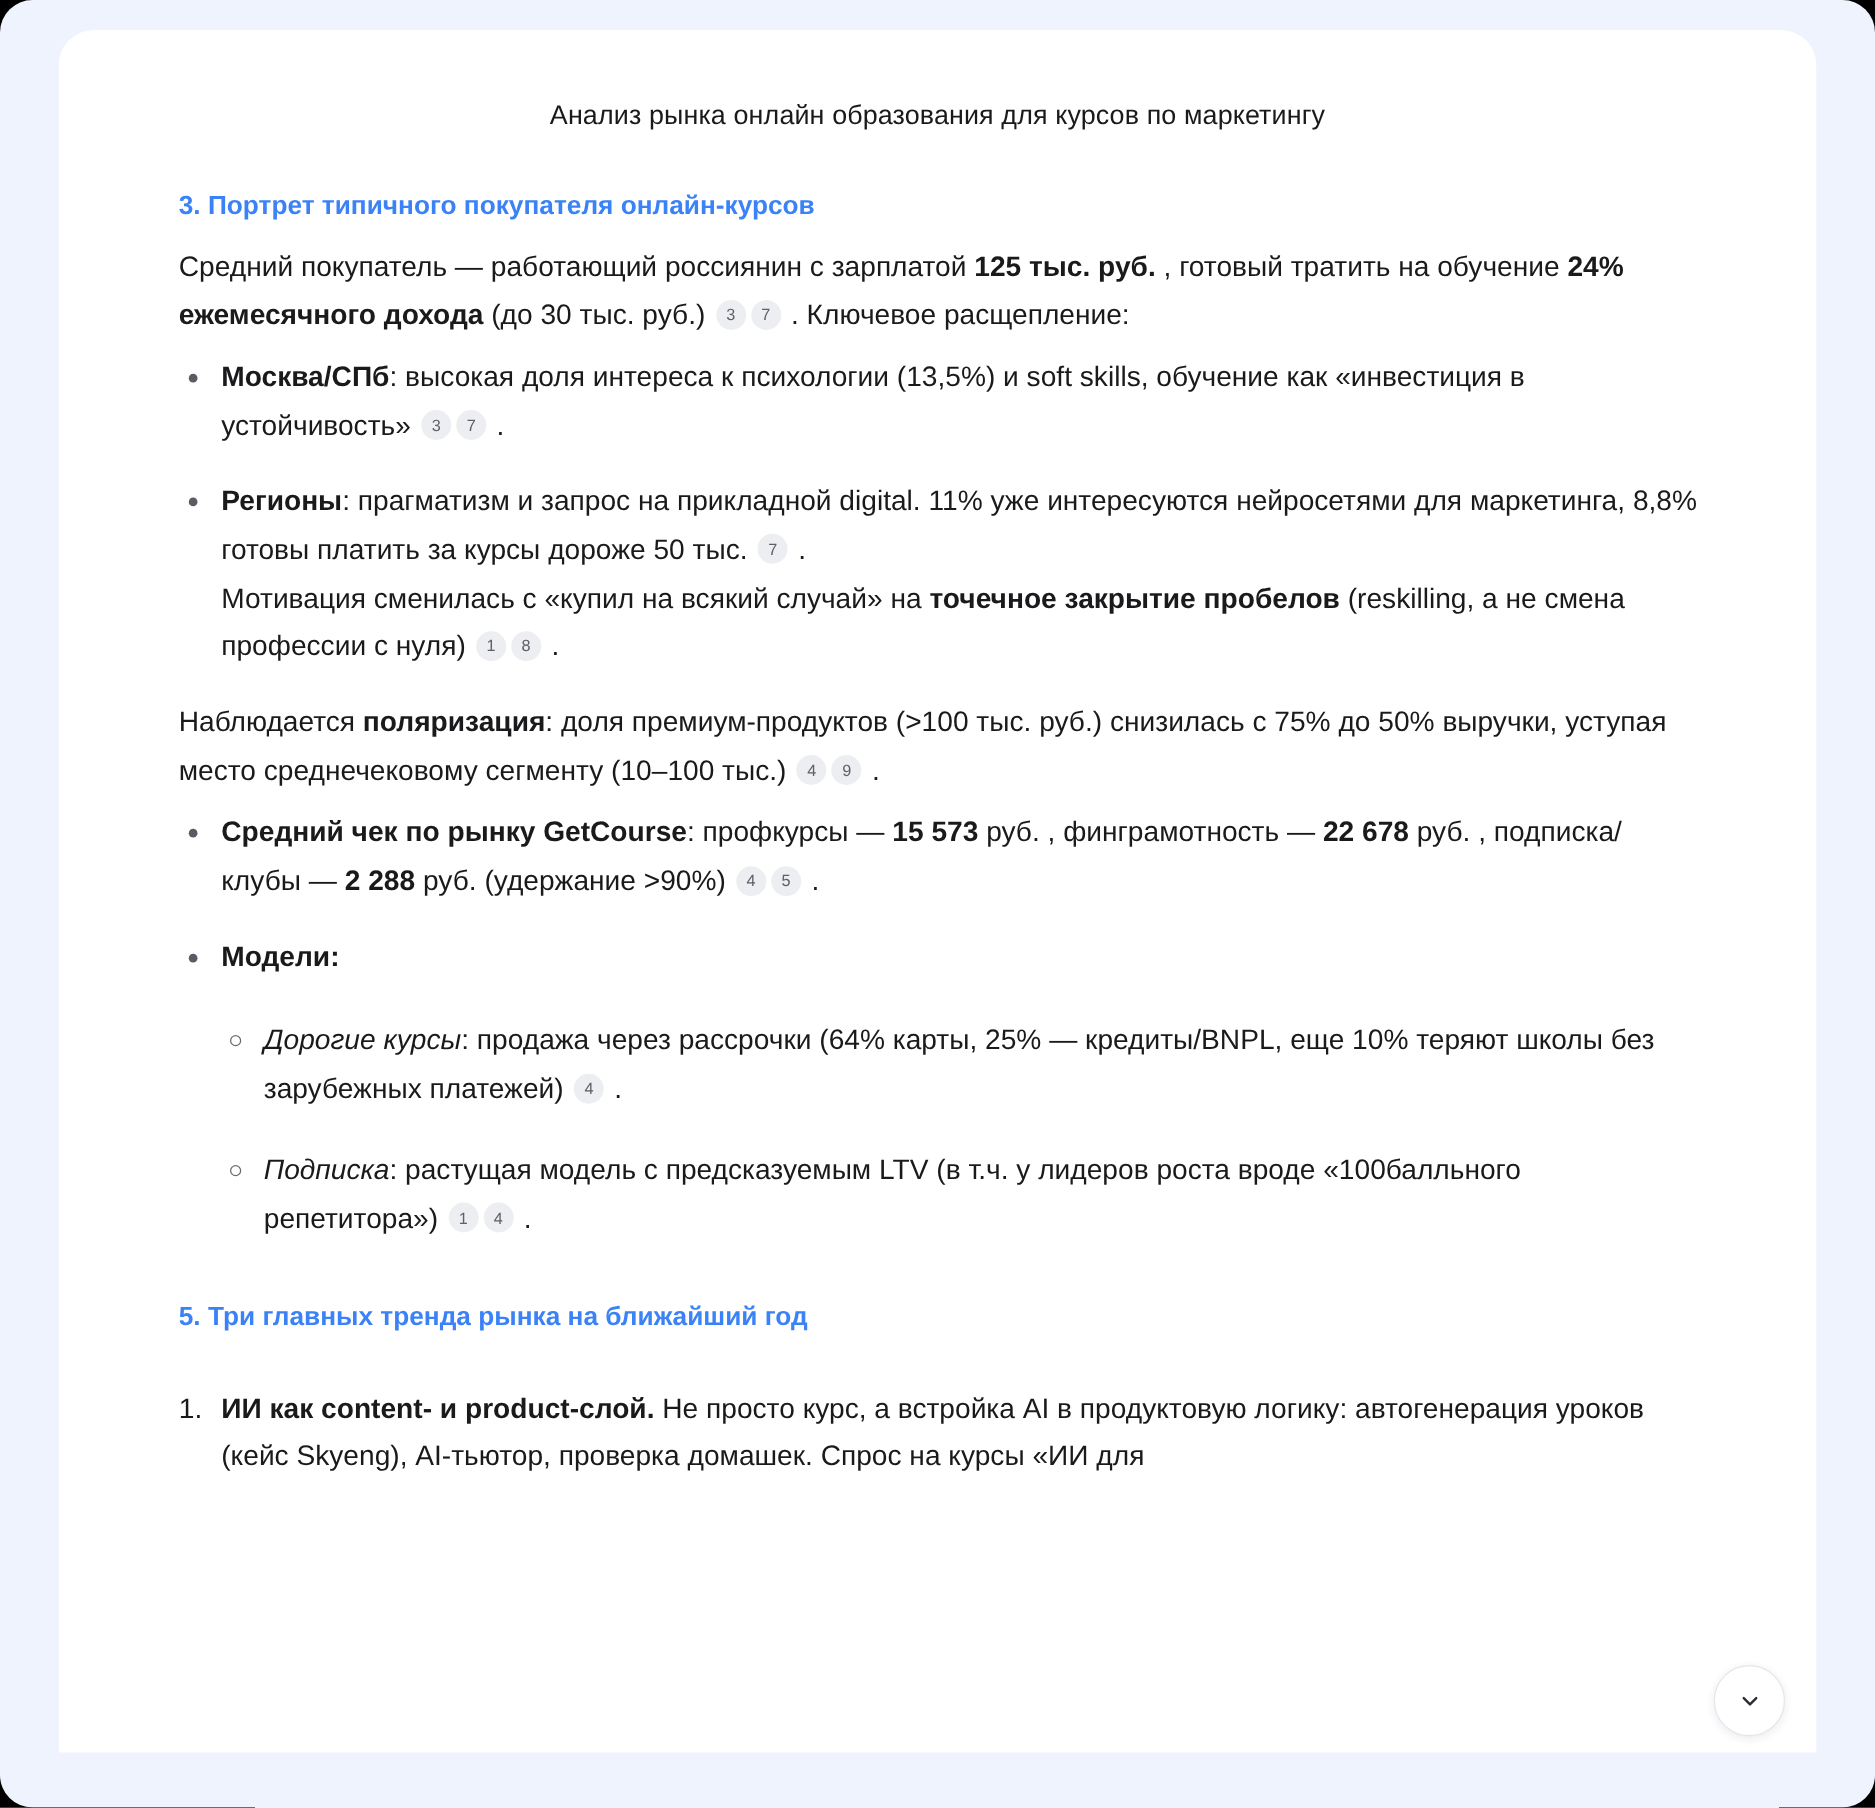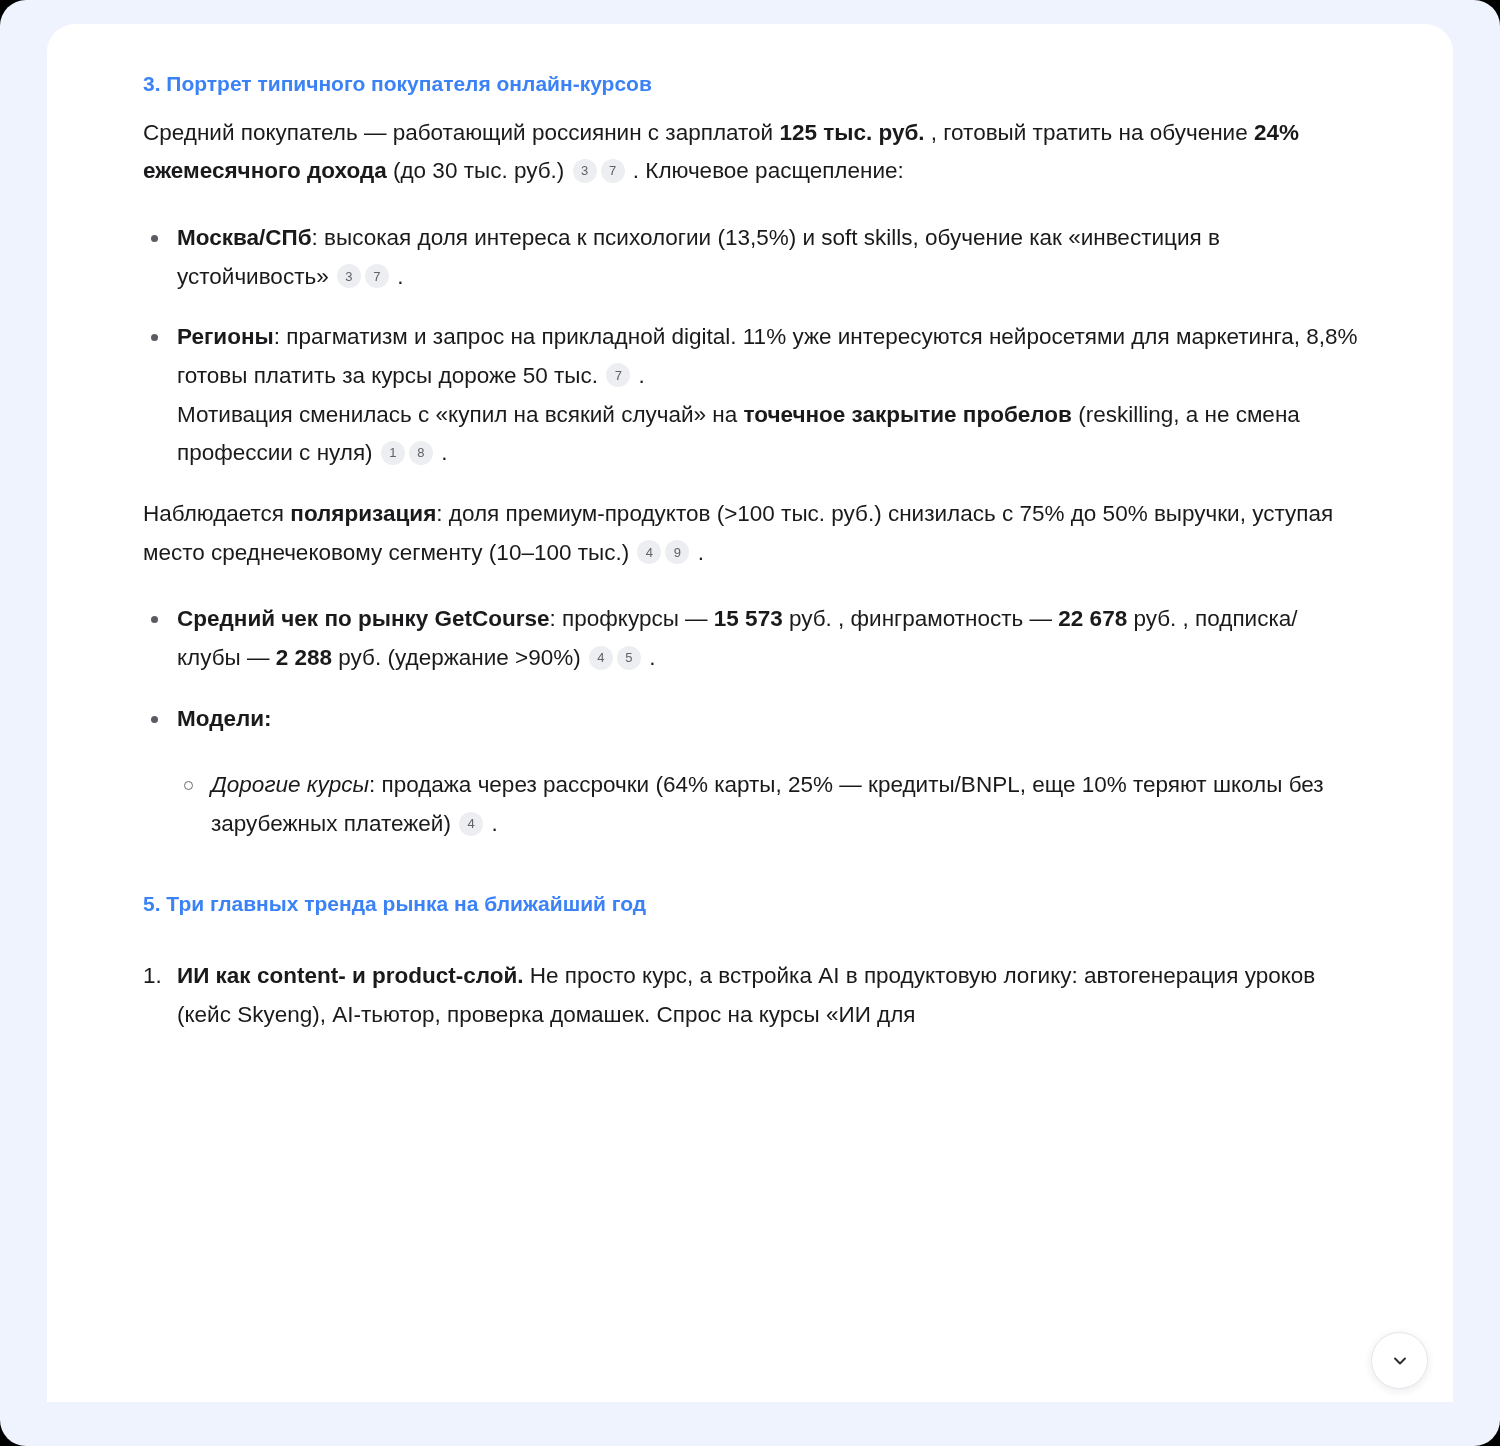--- a/index.html
+++ b/index.html
@@ -61,21 +61,21 @@
     color: #3b82f6;
   }
 
   p.para {
     margin: 0 0 4px 0;
     line-height: 1.72;
   }
 
   ul.lvl1 {
     list-style: none;
-    margin: 28px 0 0 0;
+    margin: 11px 0 0 0;
     padding: 0;
   }
   ul.lvl1 > li {
     position: relative;
     padding-left: 34px;
     margin-bottom: 22px;
     line-height: 1.72;
   }
   ul.lvl1 > li::before {
     content: "";
@@ -170,20 +170,21 @@
     cursor: pointer;
   }
   .scroll-btn svg { display: block; }
 </style>
 </head>
 <body>
 
 <div class="viewport">
   <div class="card">
 
+    <h1 class="doc-title">Анализ рынка онлайн образования для курсов по маркетингу</h1>
 
     <div class="content">
 
       <h3 class="sec">3. Портрет типичного покупателя онлайн-курсов</h3>
 
       <p class="para"><span>Средний покупатель — работающий россиянин с зарплатой </span><span class="b">125 тыс. руб.</span><span> , готовый тратить на обучение </span><span class="b">24% ежемесячного дохода</span><span> (до 30 тыс. руб.) </span><span class="cite">3</span><span class="cite">7</span><span> . Ключевое расщепление:</span></p>
 
       <ul class="lvl1">
         <li><span class="b">Москва/СПб</span><span>: высокая доля интереса к психологии (13,5%) и soft skills, обучение как «инвестиция в устойчивость» </span><span class="cite">3</span><span class="cite">7</span><span> .</span></li>
 
@@ -196,20 +197,21 @@
       <ul class="lvl1">
         <li><span class="b">Средний чек по рынку GetCourse</span><span>: профкурсы — </span><span class="b">15 573</span><span> руб. , финграмотность — </span><span class="b">22 678</span><span> руб. , подписка/клубы — </span><span class="b">2 288</span><span> руб. (удержание &gt;90%) </span><span class="cite">4</span><span class="cite">5</span><span> .</span></li>
 
         <li>
           <span class="b">Модели:</span>
 
           <ul class="lvl2">
             <li><span class="i">Дорогие курсы</span><span>: продажа через рассрочки (64% карты, 25% — кредиты/BNPL, еще 10% теряют школы без зарубежных платежей) </span><span class="cite">4</span><span> .</span></li>
 
 
+            <li><span class="i">Подписка</span><span>: растущая модель с предсказуемым LTV (в т.ч. у лидеров роста вроде «100балльного репетитора») </span><span class="cite">1</span><span class="cite">4</span><span> .</span></li>
           </ul>
         </li>
       </ul>
 
       <h3 class="sec">5. Три главных тренда рынка на ближайший год</h3>
 
       <ol class="numbered">
         <li><span class="b">ИИ как </span><span class="b">content-</span><span class="b"> и </span><span class="b">product-</span><span class="b">слой.</span><span> Не просто курс, а встройка AI в продуктовую логику: автогенерация уроков (кейс Skyeng), AI-тьютор, проверка домашек. Спрос на курсы «ИИ для</span></li>
       </ol>
 

